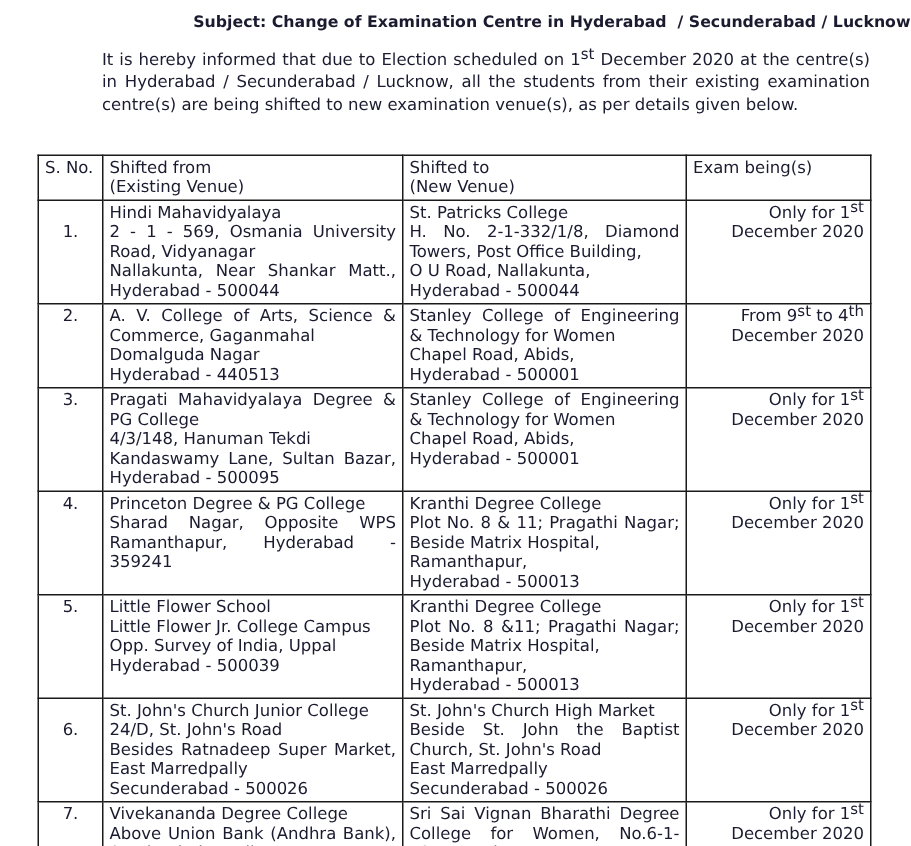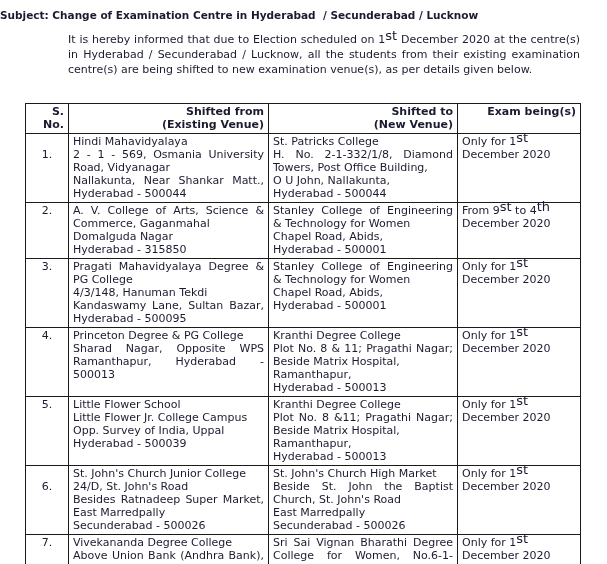--- a/index.html
+++ b/index.html
@@ -14,21 +14,21 @@
     background: #ffffff;
     color: #1b1b30;
     font-family: "DejaVu Sans", "Liberation Sans", sans-serif;
     overflow: hidden;
   }
   .subject {
     position: absolute;
     top: 9px;
     left: 0;
     width: 607px;
-    text-align: left;
+    text-align: right;
     font-weight: bold;
     font-size: 10.5px;
     white-space: pre;
   }
   .intro {
     position: absolute;
     top: 32px;
     left: 68px;
     width: 512px;
     font-size: 11px;
@@ -48,40 +48,40 @@
   col.c1 { width: 43px; }
   col.c2 { width: 200px; }
   col.c3 { width: 189px; }
   col.c4 { width: 123px; }
   th, td {
     border: 1px solid #1a1a1a;
     vertical-align: top;
     padding: 1px 4px 2px 4px;
   }
   thead th {
-    font-weight: bold;
-    text-align: right;
+    font-weight: normal;
+    text-align: left;
     height: 26px;
   }
   td.sno { text-align: center; }
   td.addr .para { text-align: justify; }
-  td.exam { text-align: left; }
+  td.exam { text-align: right; }
   
   tbody tr:nth-child(1) { height: 65px; }
   tbody tr:nth-child(2) { height: 53px; }
   tbody tr:nth-child(3) { height: 65px; }
   tbody tr:nth-child(4) { height: 65px; }
   tbody tr:nth-child(5) { height: 65px; }
   tbody tr:nth-child(6) { height: 65px; }
   tbody tr:nth-child(7) { height: 52px; }
   
   tbody tr:nth-child(1) td.sno,
   tbody tr:nth-child(6) td.sno { padding-top: 14px; }
   sup {
-    font-size: 13px;
+    font-size: 10px;
     line-height: 0;
     vertical-align: 3.5px;
   }
 </style>
 </head>
 <body>
 
 <div class="page">
   <div class="subject">Subject: Change of Examination Centre in Hyderabad  / Secunderabad / Lucknow</div>
   <div class="intro"><span>It is hereby informed that due to Election scheduled on 1</span><sup>st</sup><span> December 2020 at the centre(s) in Hyderabad / Secunderabad / Lucknow, all the students from their existing examination centre(s) are being shifted to new examination venue(s), as per details given below.</span></div>
@@ -114,34 +114,34 @@
         <tr>
           <td class="sno">1.</td>
           <td class="addr">
             <div class="para">Hindi Mahavidyalaya</div>
             <div class="para">2 - 1 - 569, Osmania University Road, Vidyanagar</div>
             <div class="para">Nallakunta, Near Shankar Matt., Hyderabad - 500044</div>
           </td>
           <td class="addr">
             <div class="para">St. Patricks College</div>
             <div class="para">H. No. 2-1-332/1/8, Diamond Towers, Post Office Building,</div>
-            <div class="para">O U John, Nallakunta,</div>
+            <div class="para">O U Road, Nallakunta,</div>
             <div class="para">Hyderabad - 500044</div>
           </td>
           <td class="exam">
             <div class="exam-line"><span>Only for 1</span><sup>st</sup></div>
             <div class="exam-line"><span>December 2020</span></div>
           </td>
         </tr>
         <tr>
           <td class="sno">2.</td>
           <td class="addr">
             <div class="para">A. V. College of Arts, Science &amp; Commerce, Gaganmahal</div>
             <div class="para">Domalguda Nagar</div>
-            <div class="para">Hyderabad - 315850</div>
+            <div class="para">Hyderabad - 440513</div>
           </td>
           <td class="addr">
             <div class="para">Stanley College of Engineering &amp; Technology for Women</div>
             <div class="para">Chapel Road, Abids,</div>
             <div class="para">Hyderabad - 500001</div>
           </td>
           <td class="exam">
             <div class="exam-line"><span>From 9</span><sup>st</sup><span> to 4</span><sup>th</sup></div>
             <div class="exam-line"><span>December 2020</span></div>
           </td>
@@ -160,21 +160,21 @@
           </td>
           <td class="exam">
             <div class="exam-line"><span>Only for 1</span><sup>st</sup></div>
             <div class="exam-line"><span>December 2020</span></div>
           </td>
         </tr>
         <tr>
           <td class="sno">4.</td>
           <td class="addr">
             <div class="para">Princeton Degree &amp; PG College</div>
-            <div class="para">Sharad Nagar, Opposite WPS Ramanthapur, Hyderabad - 500013</div>
+            <div class="para">Sharad Nagar, Opposite WPS Ramanthapur, Hyderabad - 359241</div>
           </td>
           <td class="addr">
             <div class="para">Kranthi Degree College</div>
             <div class="para">Plot No. 8 &amp; 11; Pragathi Nagar; Beside Matrix Hospital,</div>
             <div class="para">Ramanthapur,</div>
             <div class="para">Hyderabad - 500013</div>
           </td>
           <td class="exam">
             <div class="exam-line"><span>Only for 1</span><sup>st</sup></div>
             <div class="exam-line"><span>December 2020</span></div>

